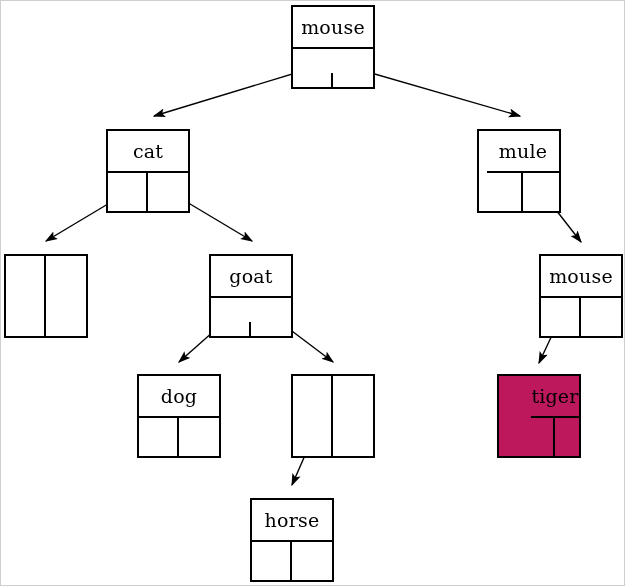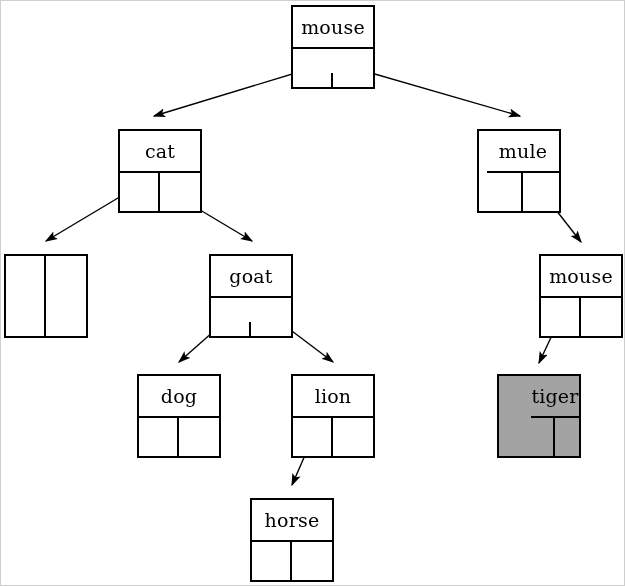--- a/index.html
+++ b/index.html
@@ -84,21 +84,21 @@
   </svg>
 
   <div id="node-layer">
       <div class="node" style="left: 290px; top: 4px; border-color: rgb(0, 0, 0); background: rgb(255, 255, 255); gap: 24px;">
         <div class="node-label">mouse</div>
         <div class="node-ptrs">
           <div class="ptr ptr-left"></div>
           <div class="ptr ptr-right"></div>
         </div>
       </div>
-      <div class="node" style="left: 105px; top: 128px; border-color: rgb(0, 0, 0); background: rgb(255, 255, 255); margin-left: 12px;">
+      <div class="node" style="left: 105px; top: 128px; border-color: rgb(0, 0, 0); background: rgb(255, 255, 255);">
         <div class="node-label">cat</div>
         <div class="node-ptrs">
           <div class="ptr ptr-left"></div>
           <div class="ptr ptr-right"></div>
         </div>
       </div>
       <div class="node" style="left: 476px; top: 128px; border-color: rgb(0, 0, 0); background: rgb(255, 255, 255); padding-left: 8px;">
         <div class="node-label">mule</div>
         <div class="node-ptrs">
           <div class="ptr ptr-left"></div>
@@ -126,27 +126,26 @@
         </div>
       </div>
       <div class="node" style="left: 136px; top: 373px; border-color: rgb(0, 0, 0); background: rgb(255, 255, 255);">
         <div class="node-label">dog</div>
         <div class="node-ptrs">
           <div class="ptr ptr-left"></div>
           <div class="ptr ptr-right"></div>
         </div>
       </div>
       <div class="node" style="left: 290px; top: 373px; border-color: rgb(0, 0, 0); background: rgb(255, 255, 255);">
-        <div class="node-label">lion</div>
         <div class="node-ptrs">
           <div class="ptr ptr-left"></div>
           <div class="ptr ptr-right"></div>
         </div>
       </div>
-      <div class="node" style="left: 496px; top: 373px; border-color: rgb(0, 0, 0); background: #a3a3a3; padding-left: 32px;">
+      <div class="node" style="left: 496px; top: 373px; border-color: rgb(0, 0, 0); background: #be185d; padding-left: 32px;">
         <div class="node-label">tiger</div>
         <div class="node-ptrs">
           <div class="ptr ptr-left"></div>
           <div class="ptr ptr-right"></div>
         </div>
       </div>
       <div class="node" style="left: 249px; top: 497px; border-color: rgb(0, 0, 0); background: rgb(255, 255, 255); text-align: right;">
         <div class="node-label">horse</div>
         <div class="node-ptrs">
           <div class="ptr ptr-left"></div>

